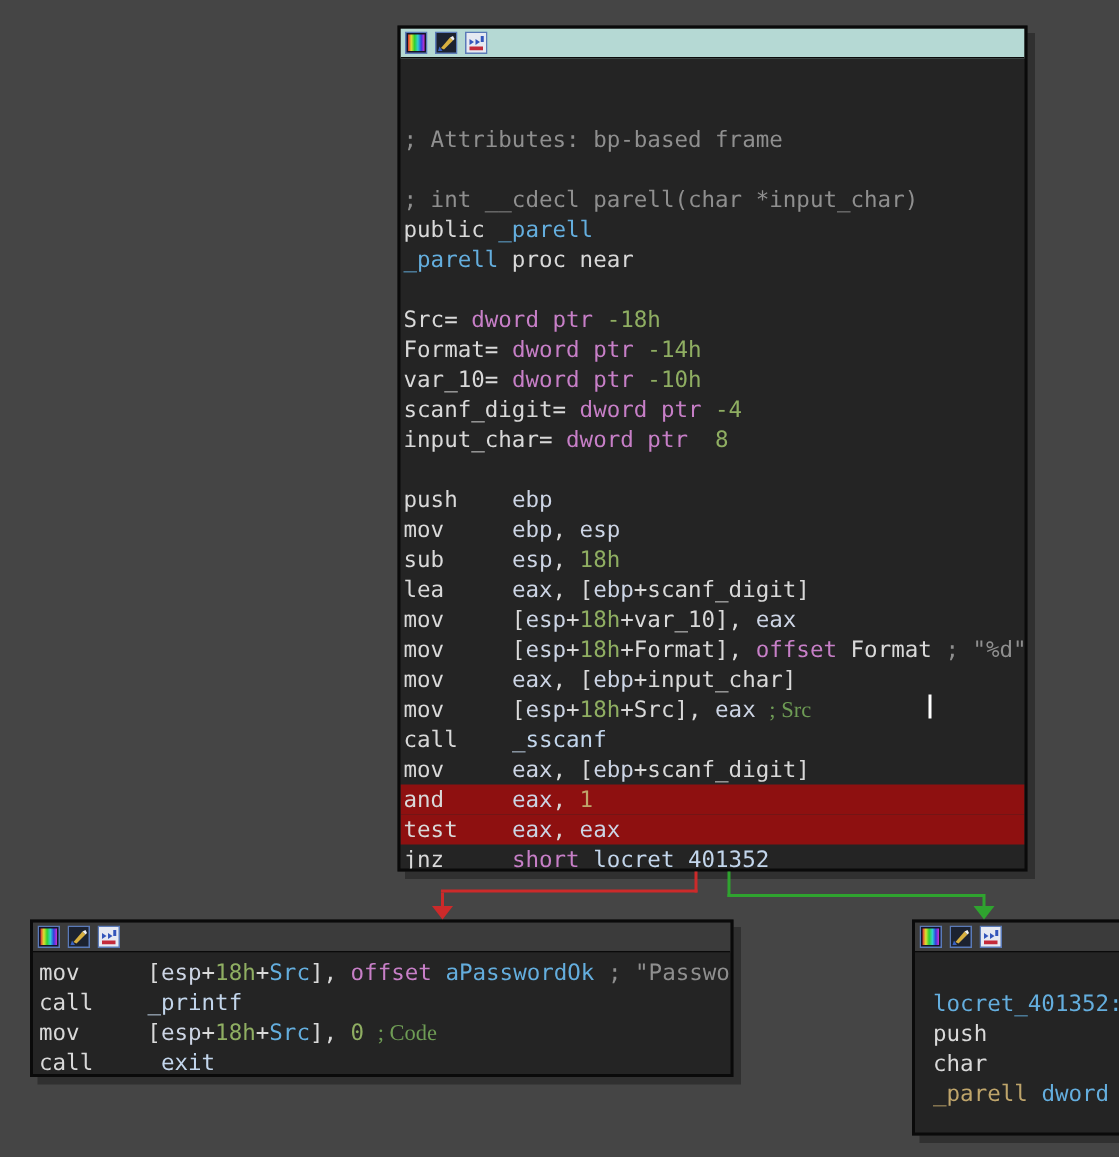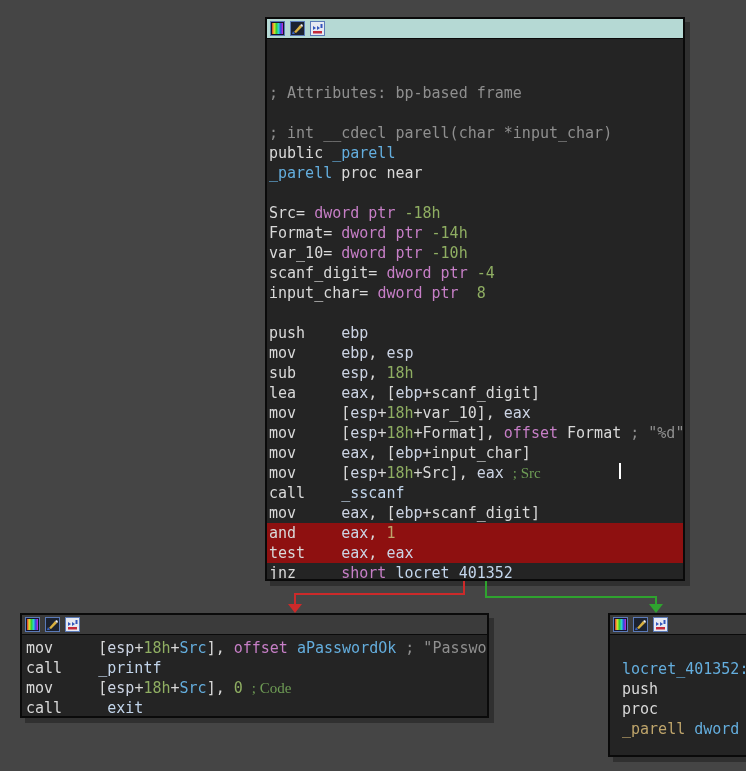--- a/index.html
+++ b/index.html
@@ -174,21 +174,21 @@
     <span class="tb-icon">
       <svg width="15" height="15">
           <rect x="0.5" y="0.5" width="14" height="14" fill="#e6e9f2" stroke="#5a7ab8"></rect>
           <path d="M3 5 L6 7 L3 9 Z" fill="#3355bb"></path>
           <path d="M7 5 L10 7 L7 9 Z" fill="#3355bb"></path>
           <rect x="3" y="10" width="9" height="2.5" fill="#c42a3a"></rect>
           <rect x="10.5" y="3" width="2" height="4" fill="#3355bb"></rect>
         </svg>
     </span>
   </div>
-  <div class="code"><div class="line">&nbsp;</div><div class="line"><span class="tk-b">locret_401352:</span></div><div class="line"><span class="tk-w">push</span></div><div class="line"><span class="tk-w">proc</span></div><div class="line"><span class="tk-y">_parell</span><span class="tk-w"> </span><span class="tk-b">dword</span></div></div>
+  <div class="code"><div class="line">&nbsp;</div><div class="line"><span class="tk-b">locret_401352:</span></div><div class="line"><span class="tk-w">push</span></div><div class="line"><span class="tk-w">char</span></div><div class="line"><span class="tk-y">_parell</span><span class="tk-w"> </span><span class="tk-b">dword</span></div></div>
 </div>
 
 <div class="edge-seg red-bg" id="red-v1"></div>
 <div class="edge-seg red-bg" id="red-h1"></div>
 <div class="edge-seg red-bg" id="red-v2"></div>
 <div class="edge-seg" id="red-head"></div>
 <div class="edge-seg green-bg" id="green-v1"></div>
 <div class="edge-seg green-bg" id="green-h1"></div>
 <div class="edge-seg green-bg" id="green-v2"></div>
 <div class="edge-seg" id="green-head"></div>

